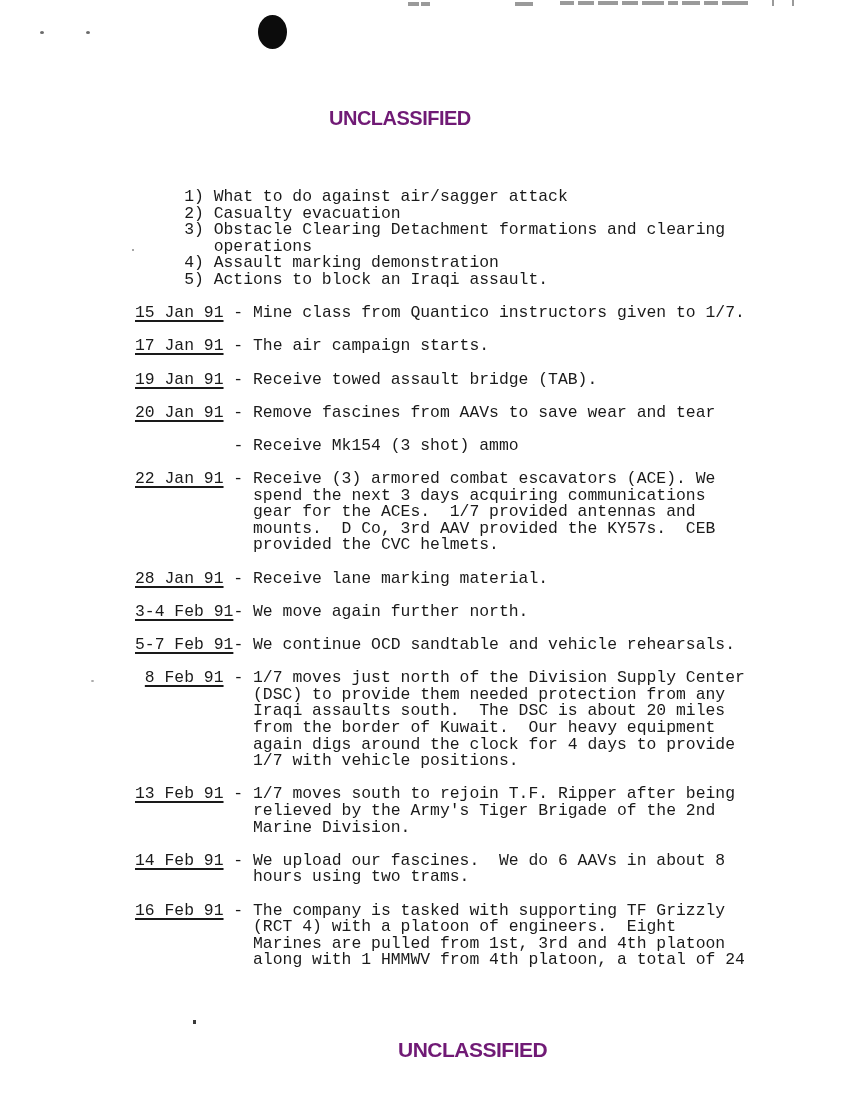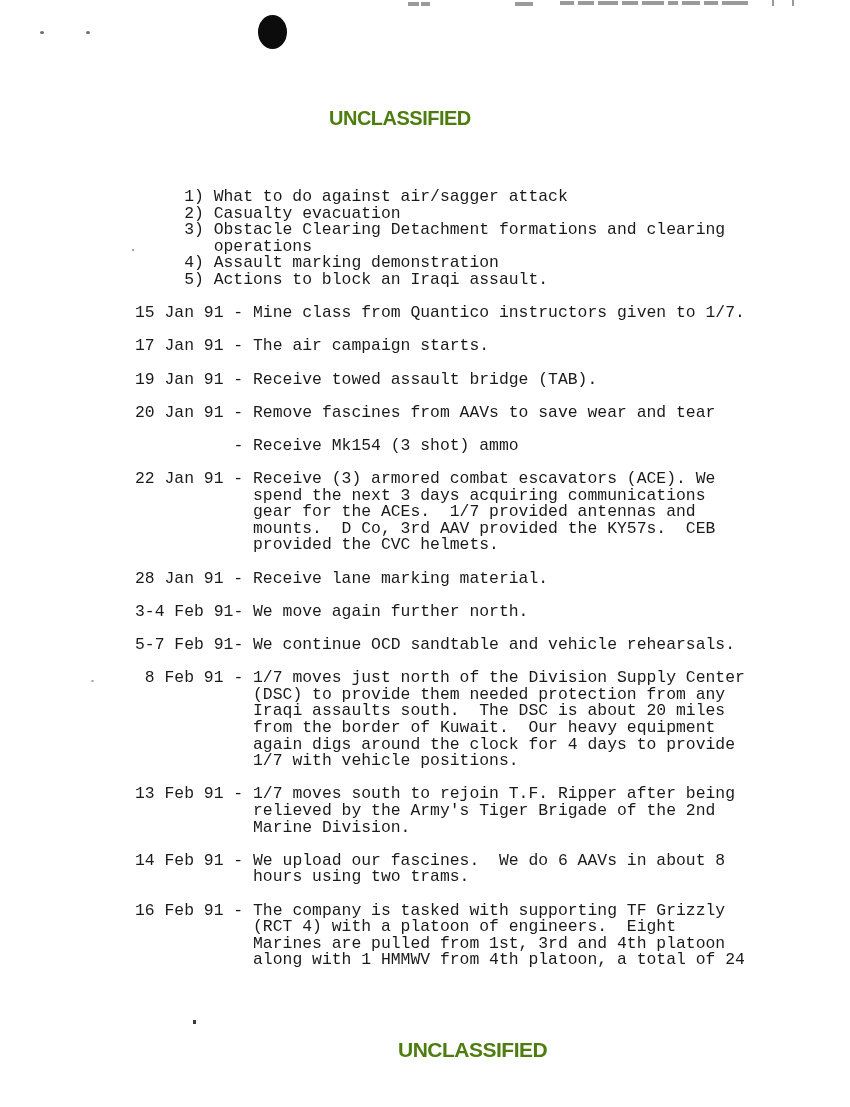--- a/index.html
+++ b/index.html
@@ -21,21 +21,21 @@
     background: #0c0c0c; border-radius: 50%;
   }
 
   
   .classification {
     position: absolute;
     font-family: "Liberation Sans", "DejaVu Sans", sans-serif;
     font-weight: bold;
     font-size: 20px;
     letter-spacing: -0.5px;
-    color: #4d7c0f;
+    color: #701a75;
     white-space: pre;
     text-align: right;
   }
   .classification.header { left: 329px; top: 107px; }
   .classification.footer { left: 398px; top: 1038px; font-size: 21px; }
 
   
   .doc {
     position: absolute;
     left: 135px; top: 189px;
@@ -52,20 +52,21 @@
   .section-heading {
     margin-top: 16.6px;
     text-decoration: underline;
     text-underline-offset: 3px;
     text-decoration-thickness: 1.5px;
   }
 
   .entry { display: flex; margin-top: 16.6px; }
   .date-cell { flex: none; width: 12ch; }
   .date-cell .date {
+    text-decoration: underline;
     text-underline-offset: 3px;
     text-decoration-thickness: 1.5px;
   }
 </style>
 </head>
 <body>
 
 <div class="top-artifact" style="left:408px;top:2px;width:11px;height:4px;"></div>
 <div class="top-artifact" style="left:421px;top:2px;width:9px;height:4px;"></div>
 <div class="top-artifact" style="left:515px;top:2px;width:18px;height:4px;"></div>

